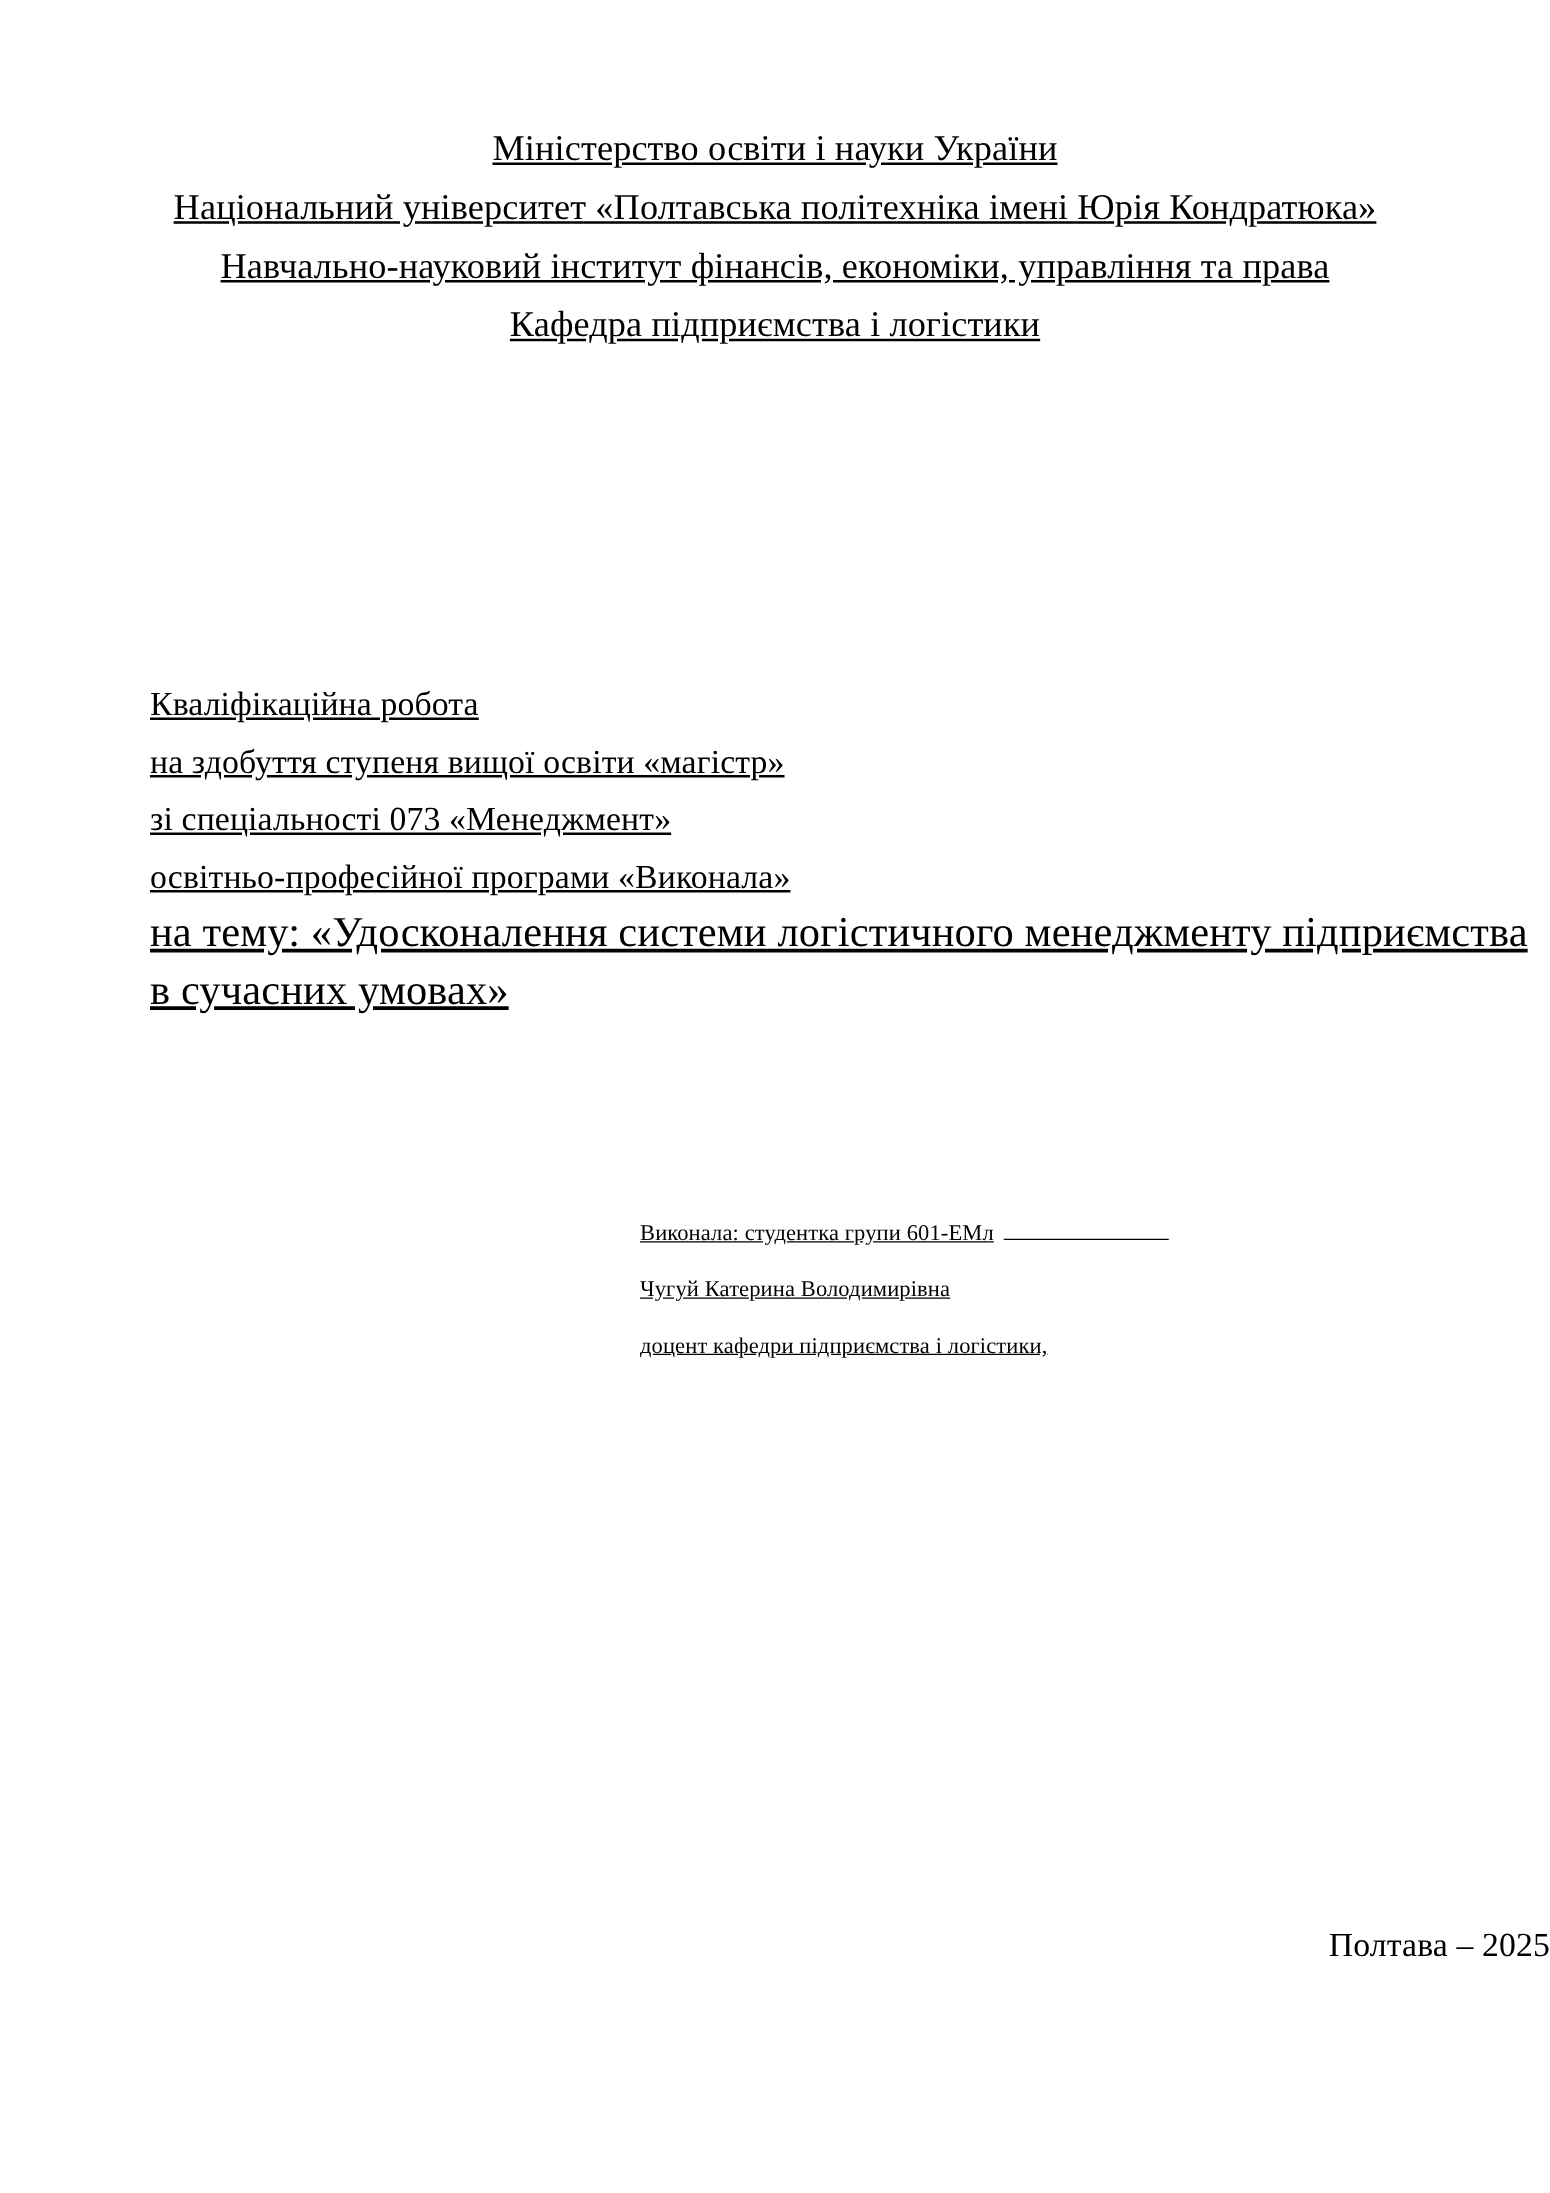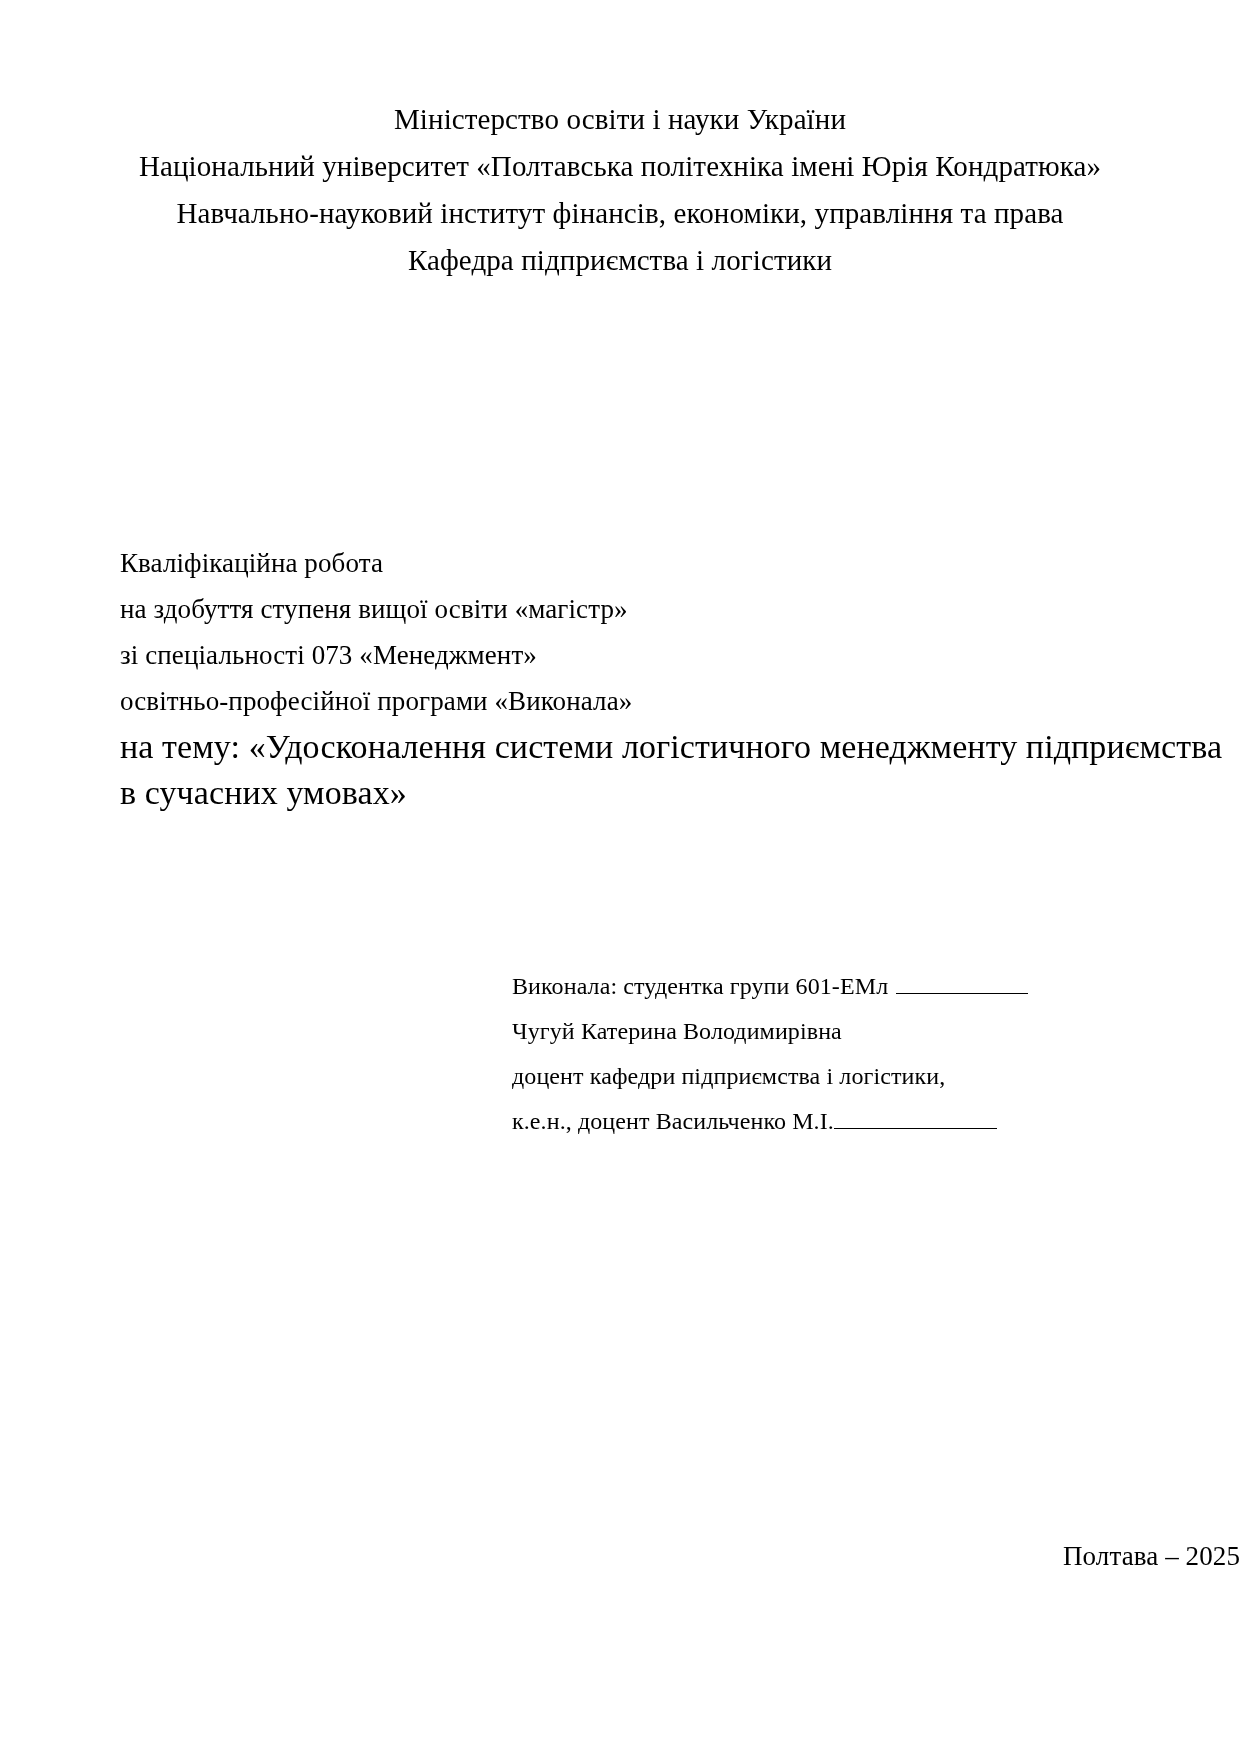--- a/index.html
+++ b/index.html
@@ -19,20 +19,21 @@
 
   .page {
     position: absolute;
     left: 0;
     top: 0;
     width: 1240px;
     height: 1754px;
     background: #ffffff;
     box-sizing: border-box;
     padding: 0 120px;
+    text-decoration: underline;
   }
 
   
   .header-block {
     margin-top: 96px;
     text-align: center;
   }
   .header-line {
     font-size: 29px;
     line-height: 47px;
@@ -58,21 +59,21 @@
     white-space: nowrap;
   }
 
   
   .signature-block {
     margin-top: 148px;
     padding-left: 392px;
     text-align: left;
   }
   .sig-line {
-    font-size: 24px;
+    font-size: 18px;
     line-height: 45px;
     letter-spacing: 0.1px;
     white-space: nowrap;
   }
   .rule {
     display: inline-block;
     border-bottom: 1.6px solid #000000;
     vertical-align: baseline;
     height: 0.82em;
   }
@@ -113,22 +114,19 @@
     <div class="topic-line-1">на тему: «Удосконалення системи логістичного менеджменту підприємства</div>
     <div class="topic-line-2">в сучасних умовах»</div>
   </div>
 
   <div class="signature-block">
     <div class="sig-line">
       <span>Виконала: студентка групи 601-ЕМл</span><span class="rule rule-student"></span>
     </div>
     <div class="sig-line">Чугуй Катерина Володимирівна</div>
     <div class="sig-line">доцент кафедри підприємства і логістики,</div>
-    <div class="sig-line">
-      <span>к.е.н., доцент Васильченко М.І.</span><span class="rule rule-supervisor"></span>
-    </div>
   </div>
 
   <div class="footer-block">
     <div class="footer-line">Полтава – 2025</div>
   </div>
 
 </div>
 
 </body></html>

